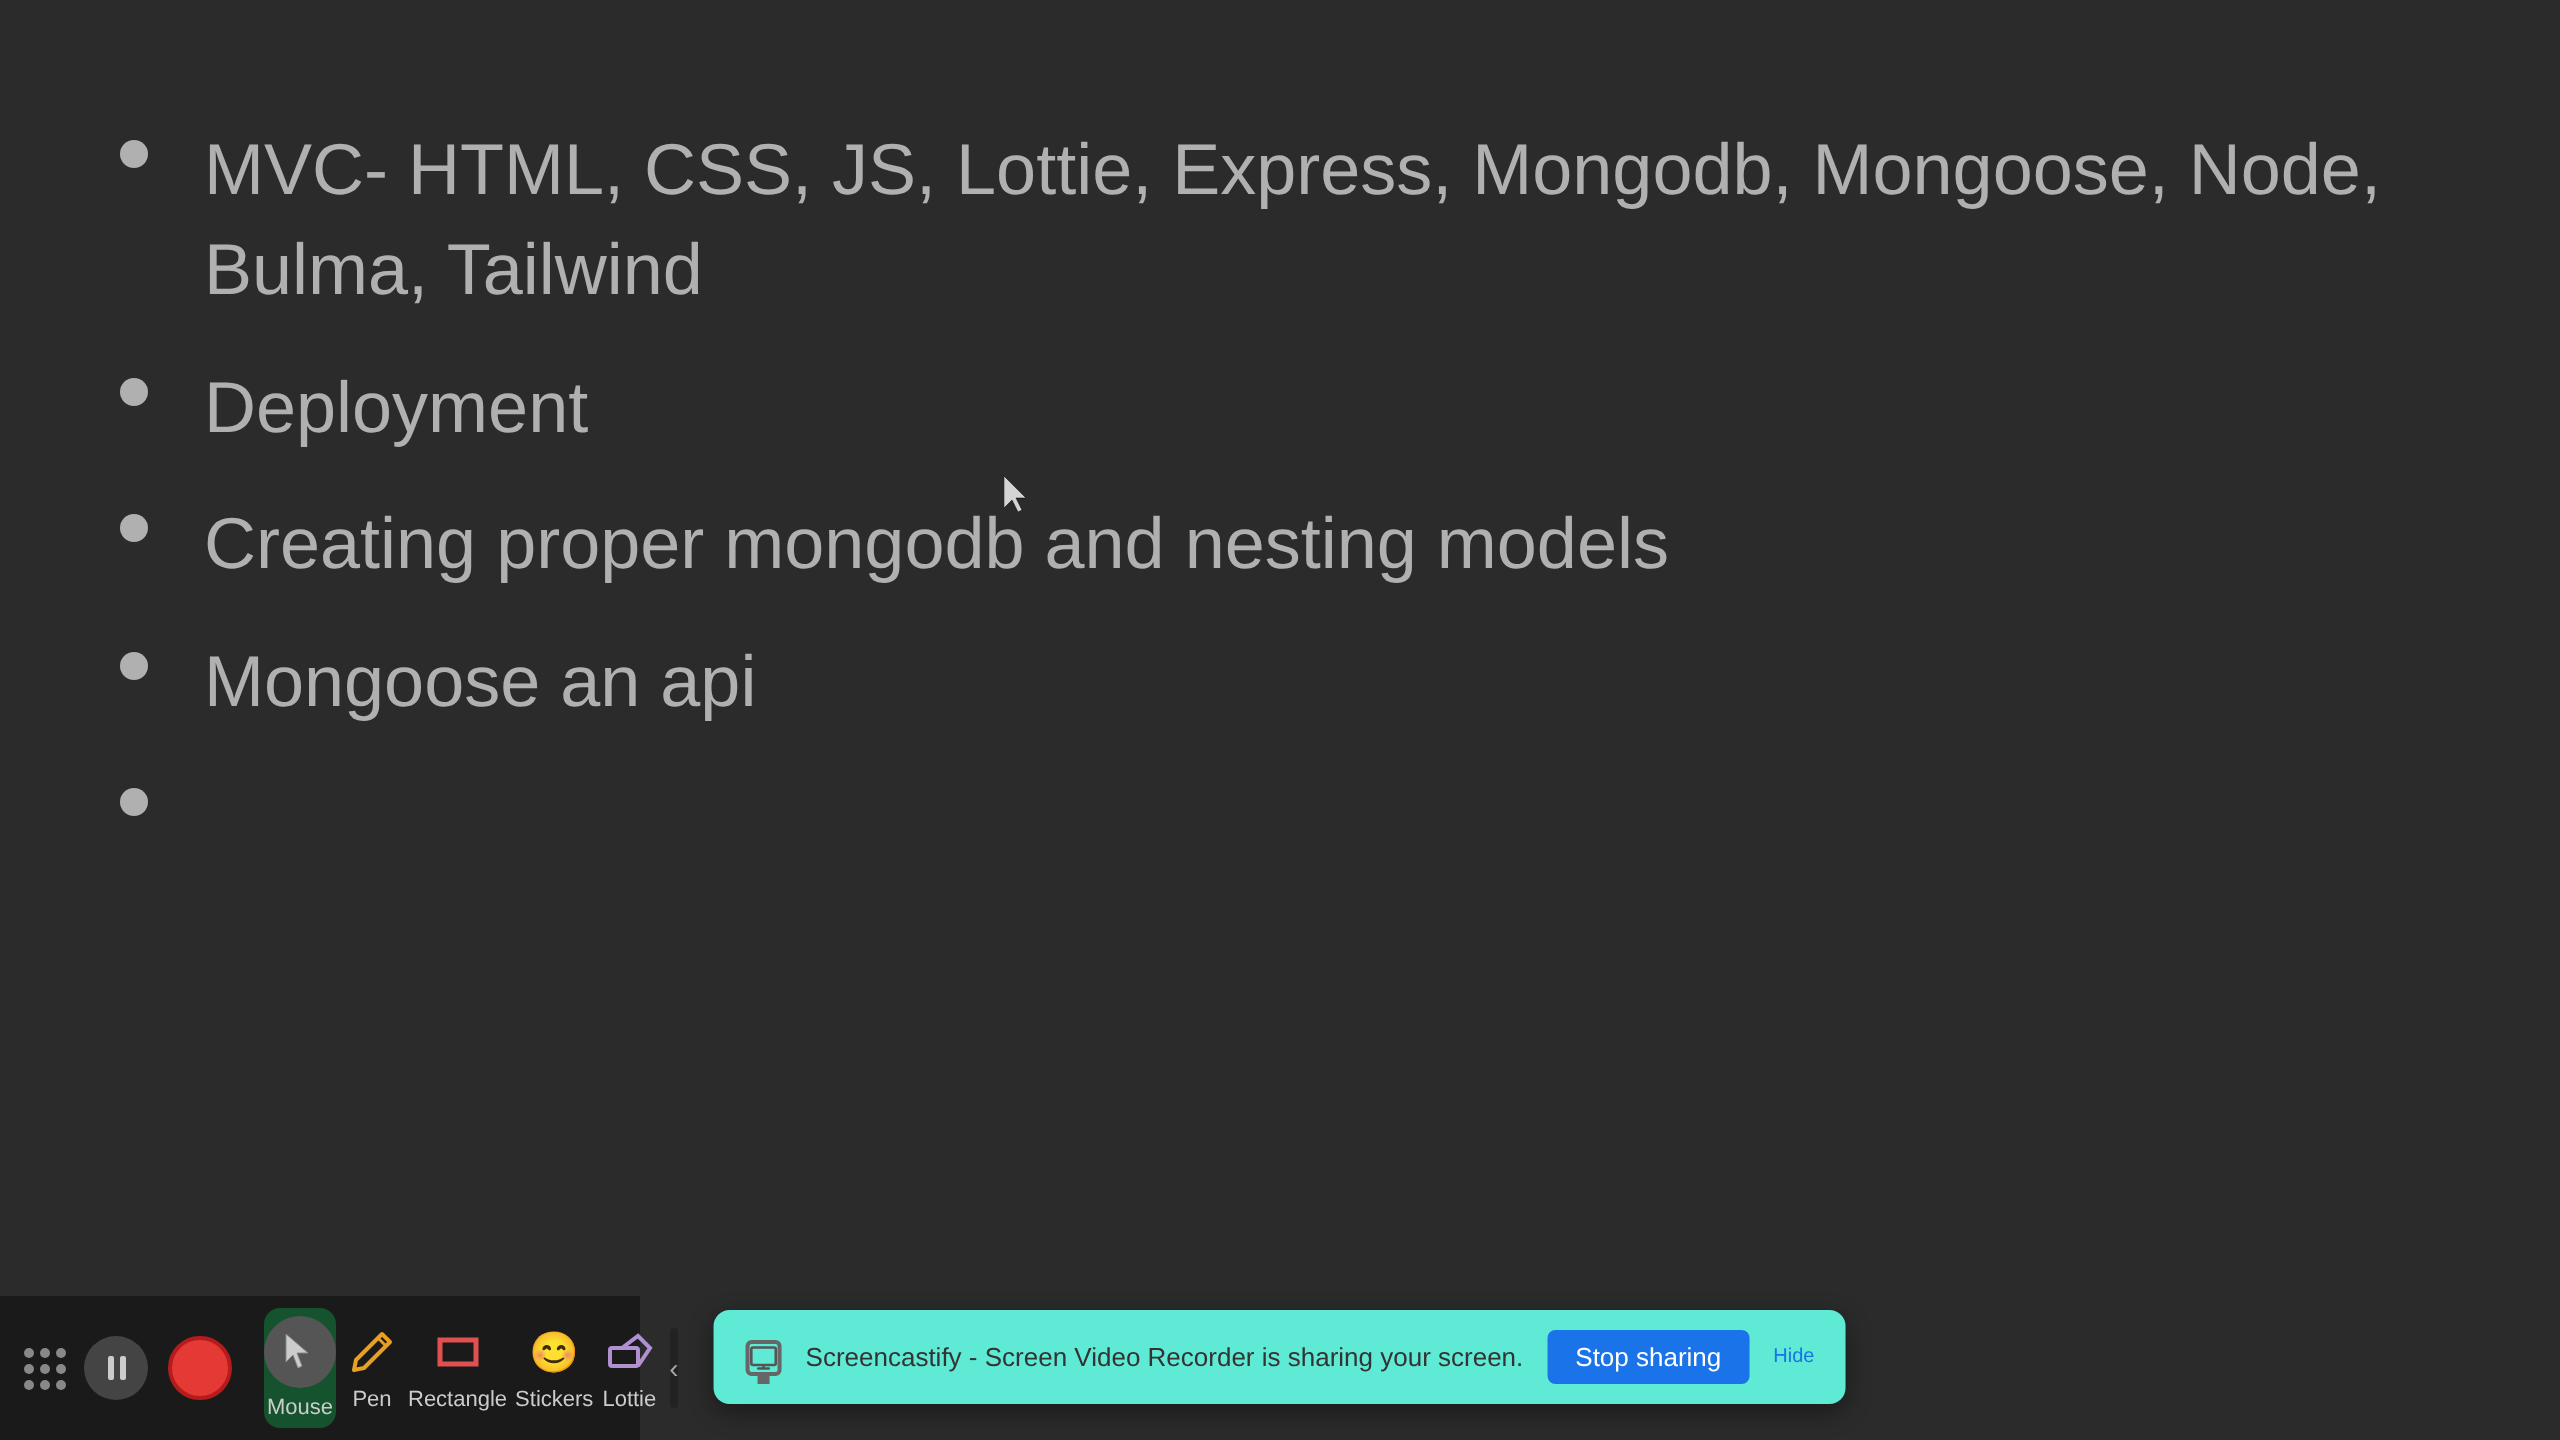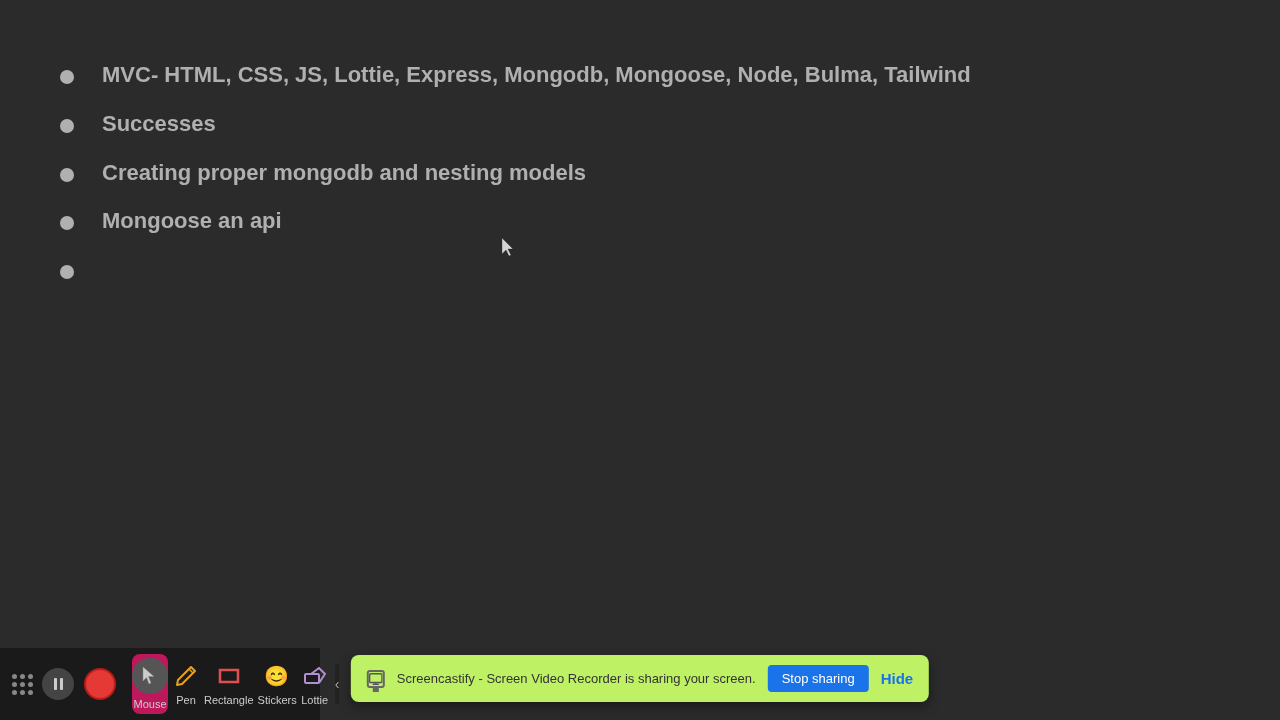--- a/index.html
+++ b/index.html
@@ -27,25 +27,24 @@
     }
 
     .bullet-list {
       list-style: none;
       padding: 0;
     }
 
     .bullet-list li {
       display: flex;
       align-items: flex-start;
-      font-size: 22px;
+      font-size: 36px;
       color: #b0b0b0;
       margin-bottom: 18px;
       line-height: 1.4;
-      font-weight: bold;
     }
 
     .bullet-dot {
       width: 14px;
       height: 14px;
       border-radius: 50%;
       background-color: #b0b0b0;
       flex-shrink: 0;
       margin-top: 10px;
       margin-right: 28px;
@@ -73,21 +72,21 @@
       width: 68px;
       height: 60px;
       border-radius: 8px;
       cursor: pointer;
       color: #cccccc;
       font-size: 11px;
       gap: 4px;
     }
 
     .tool-item.active {
-      background-color: #be185d;
+      background-color: #14532d;
     }
 
     .tool-icon {
       width: 28px;
       height: 28px;
       display: flex;
       align-items: center;
       justify-content: center;
       font-size: 18px;
     }
@@ -175,21 +174,21 @@
       color: #aaa;
       font-size: 14px;
     }
 
     
     .sharing-bar {
       position: absolute;
       bottom: 18px;
       left: 50%;
       transform: translateX(-50%);
-      background-color: #bef264;
+      background-color: #5eead4;
       border-radius: 8px;
       display: flex;
       align-items: center;
       padding: 10px 16px;
       gap: 12px;
       box-shadow: 0 4px 12px rgba(0,0,0,0.4);
       white-space: nowrap;
     }
 
     .sharing-icon {
@@ -228,23 +227,23 @@
       padding: 6px 14px;
       font-size: 13px;
       cursor: pointer;
       font-weight: 500;
     }
 
     .hide-btn {
       background: none;
       border: none;
       color: #1a73e8;
-      font-size: 15px;
-      cursor: pointer;
-      font-weight: 700;
+      font-size: 10px;
+      cursor: pointer;
+      font-weight: 400;
     }
 
     
     .mouse-tool-circle {
       width: 36px;
       height: 36px;
       border-radius: 50%;
       background-color: #555;
       display: flex;
       align-items: center;
@@ -262,21 +261,21 @@
 
 <div class="slide-content">
 
   <ul class="bullet-list">
     <li>
       <div class="bullet-dot"></div>
       <span>MVC- HTML, CSS, JS, Lottie, Express, Mongodb, Mongoose, Node, Bulma, Tailwind</span>
     </li>
     <li>
       <div class="bullet-dot"></div>
-      <span>Successes</span>
+      <span>Deployment</span>
     </li>
     <li>
       <div class="bullet-dot"></div>
       <span>Creating proper mongodb and nesting models</span>
     </li>
     <li>
       <div class="bullet-dot"></div>
       <span>Mongoose an api</span>
     </li>
     <li>

